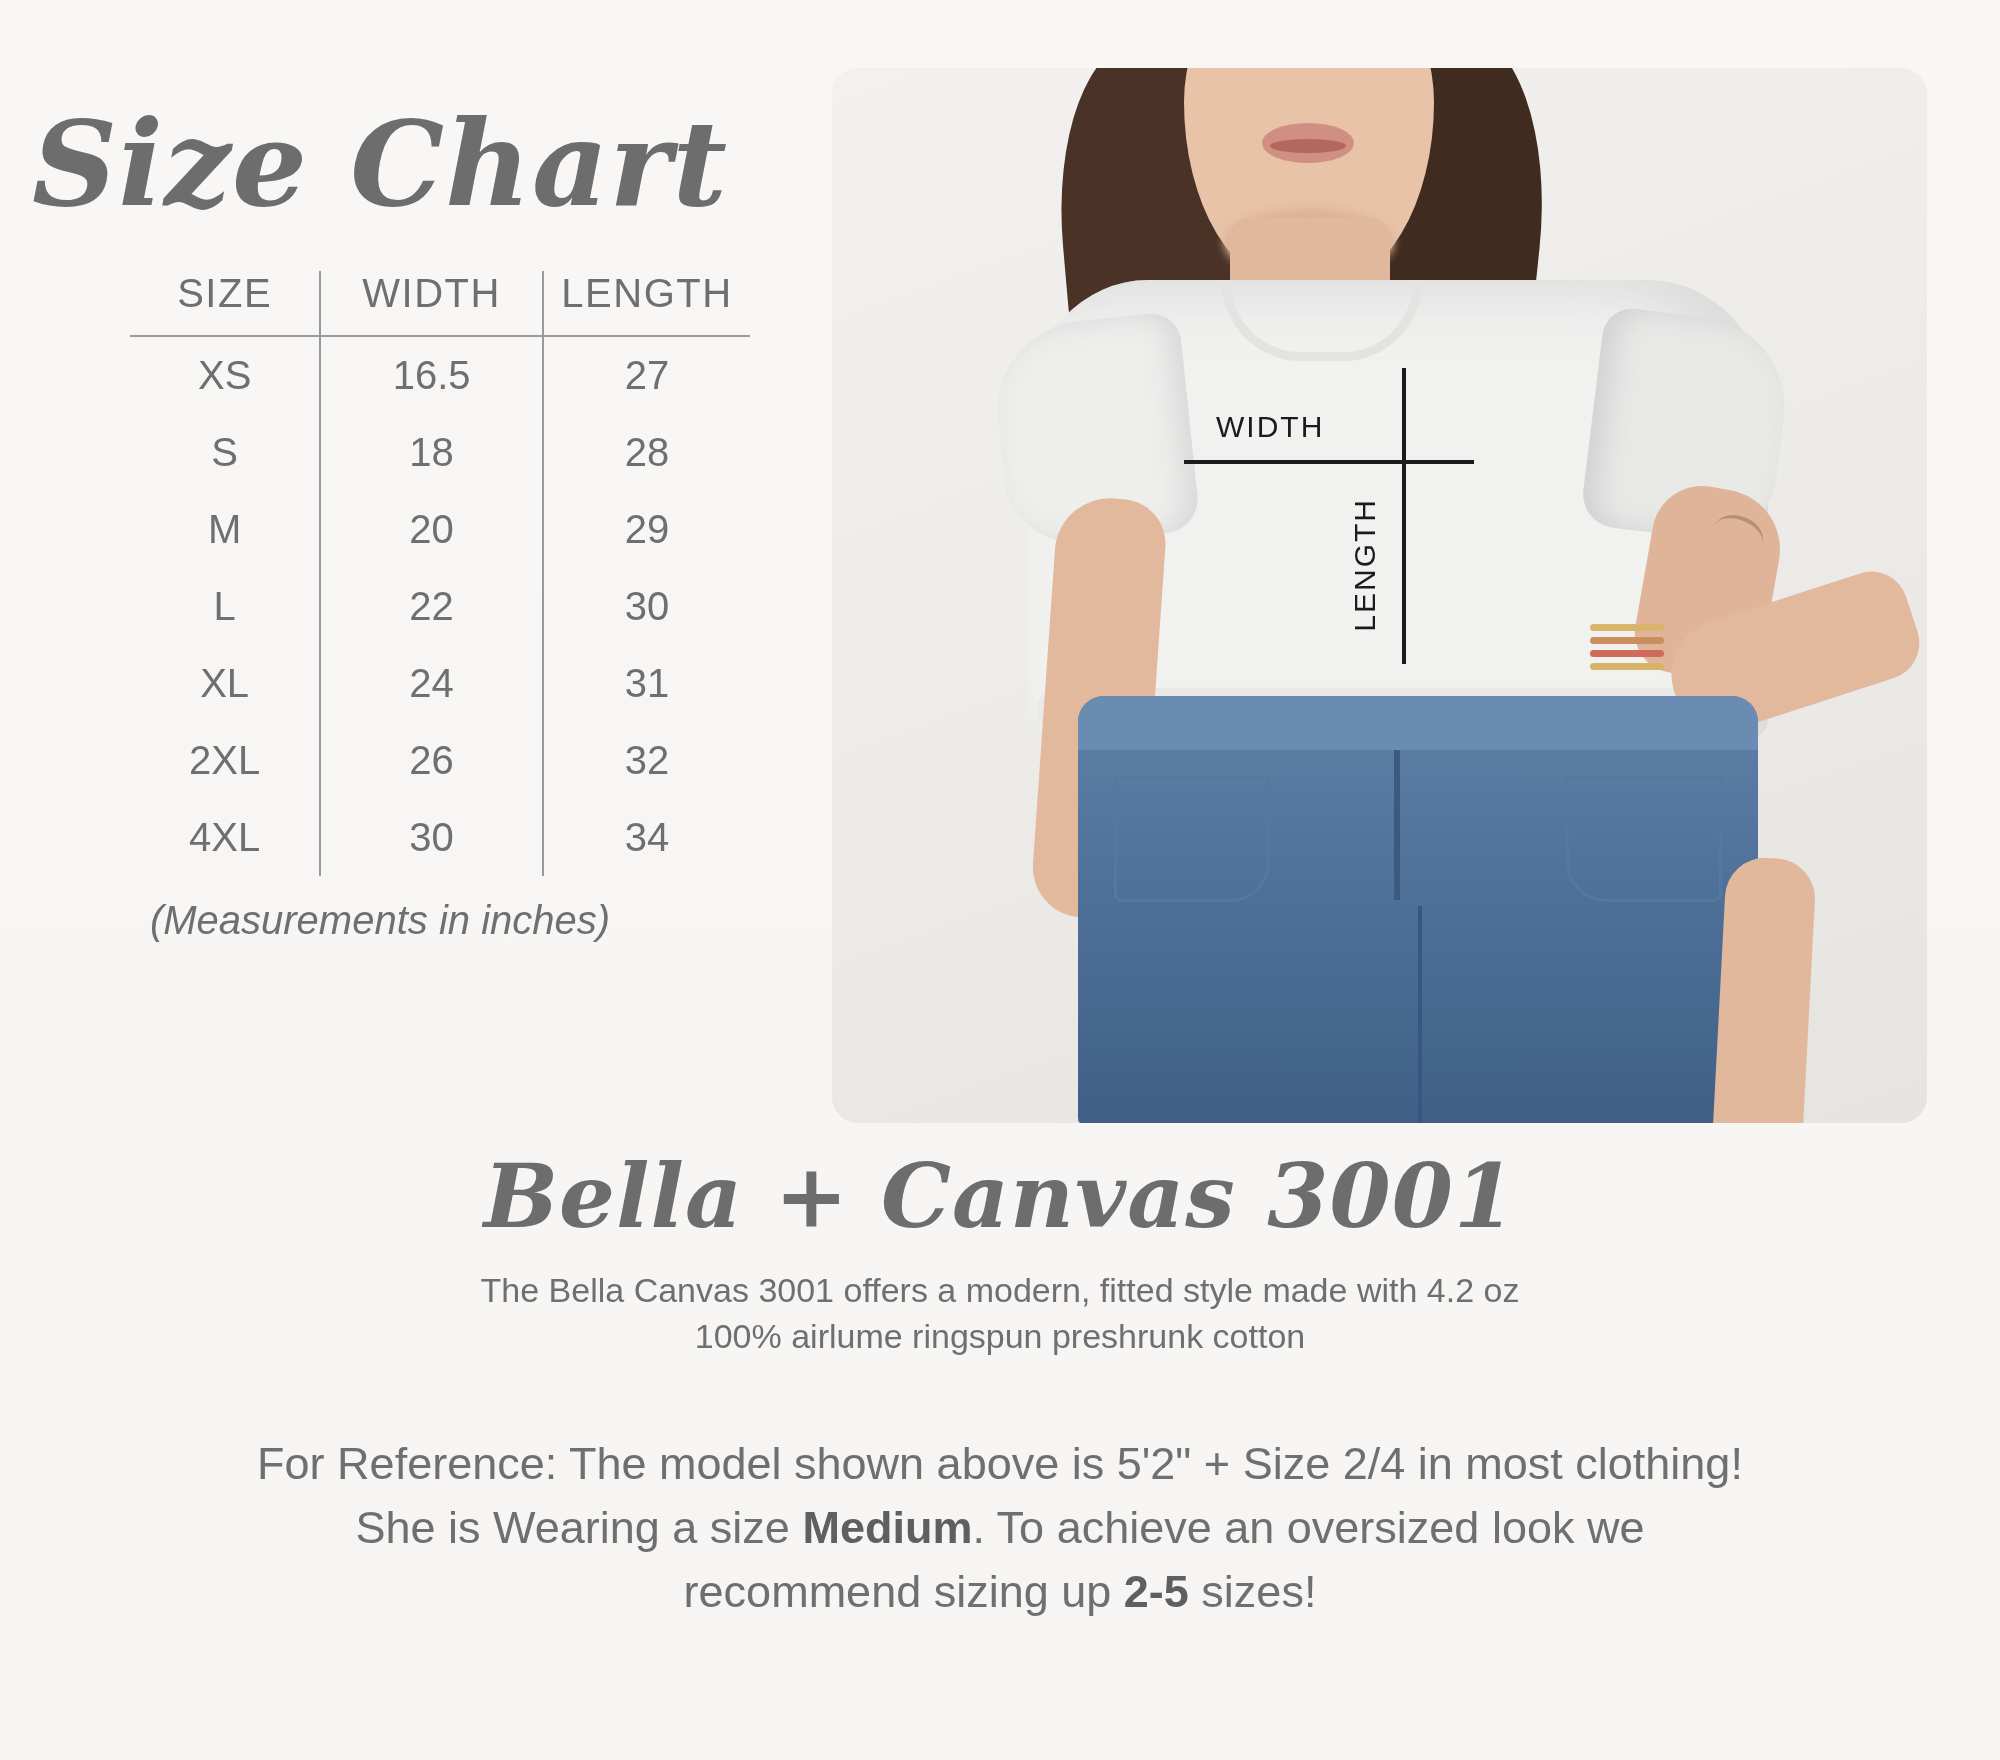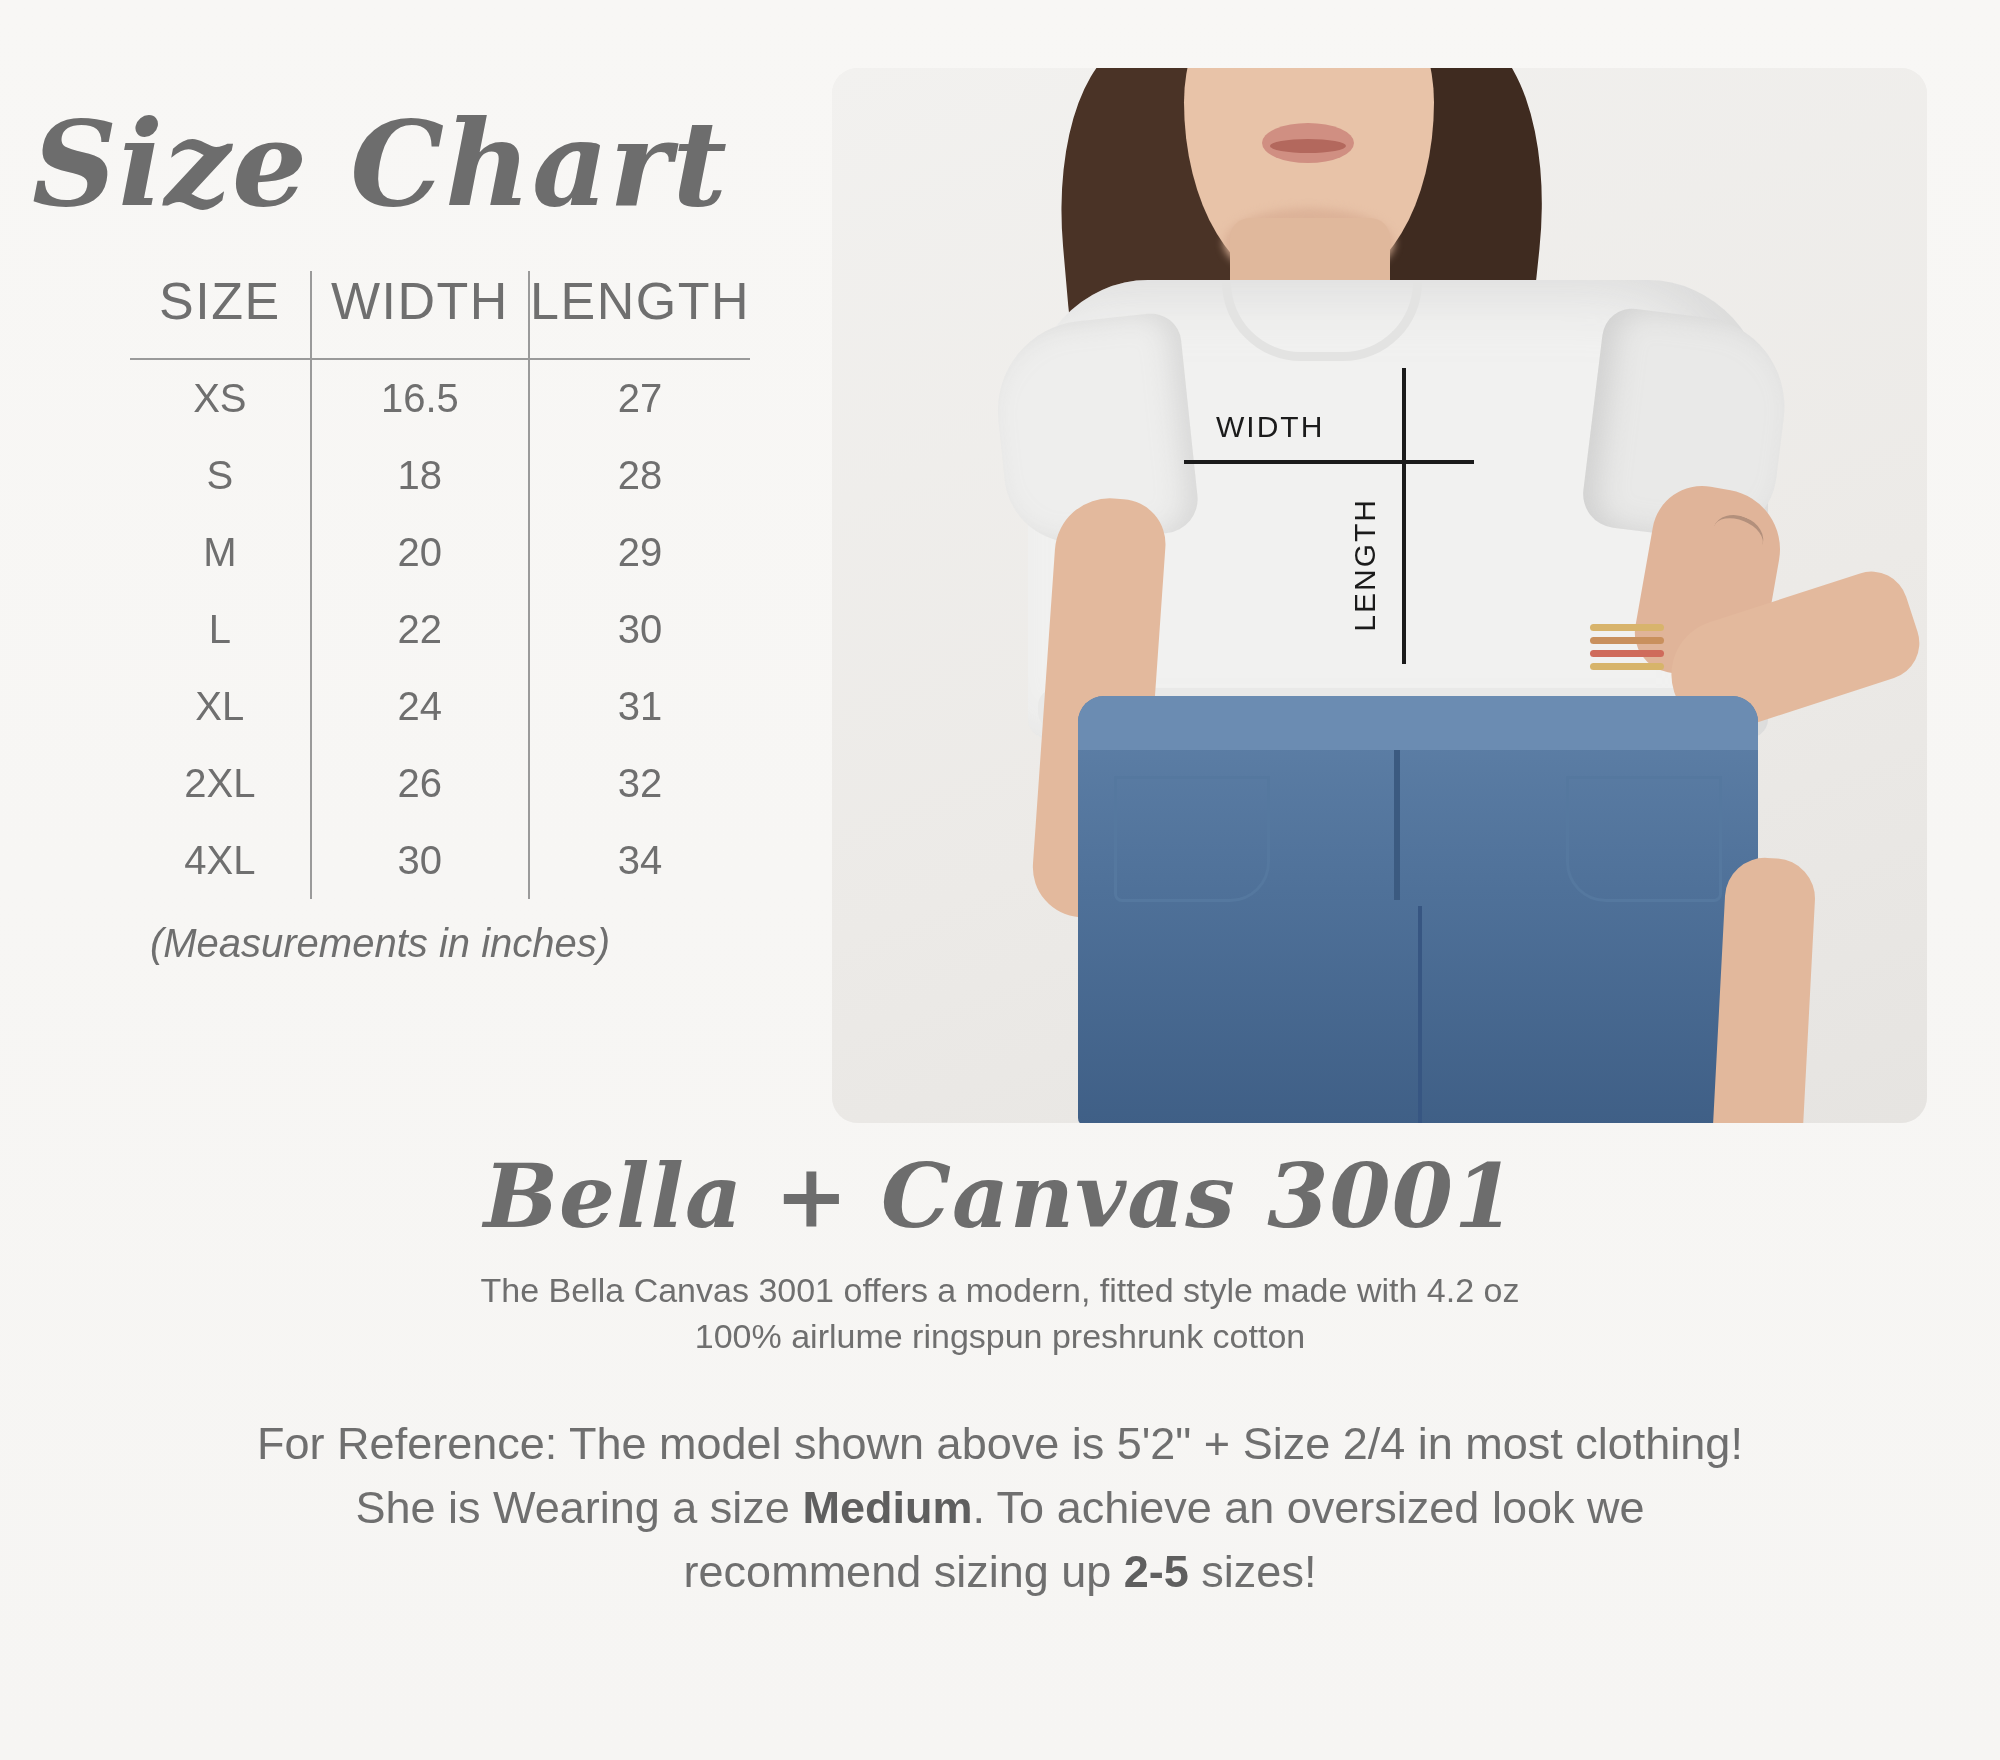--- a/index.html
+++ b/index.html
@@ -44,23 +44,23 @@
   .size-table {
     margin: 48px 0 0 130px;
     border-collapse: collapse;
     width: 620px;
     color: #6f6f6f;
     font-size: 40px;
     font-weight: 300;
   }
   .size-table th {
     font-weight: 400;
-    font-size: 52px;
+    font-size: 40px;
     letter-spacing: 1.5px;
-    padding: 0 0 27px 0;
+    padding: 0 0 19px 0;
     color: #6f6f6f;
     margin-top: 45px;
   }
   .size-table thead tr {
     border-bottom: 2px solid #9a9a9a;
   }
   .size-table td {
     text-align: center;
     padding: 16px 0 16px 0;
     font-size: 40px;
@@ -369,21 +369,21 @@
   }
   .desc {
     margin: 26px auto 0;
     width: 1560px;
     font-size: 34px;
     line-height: 1.35;
     color: #6f6f6f;
     font-weight: 300;
   }
   .reference {
-    margin: 52px auto 0;
+    margin: 72px auto 0;
     width: 1680px;
     font-size: 45px;
     line-height: 1.42;
     color: #6f6f6f;
     font-weight: 300;
   }
   .reference b { font-weight: 700; color: #5f5f5f; }
 </style>
 </head>
 <body>

